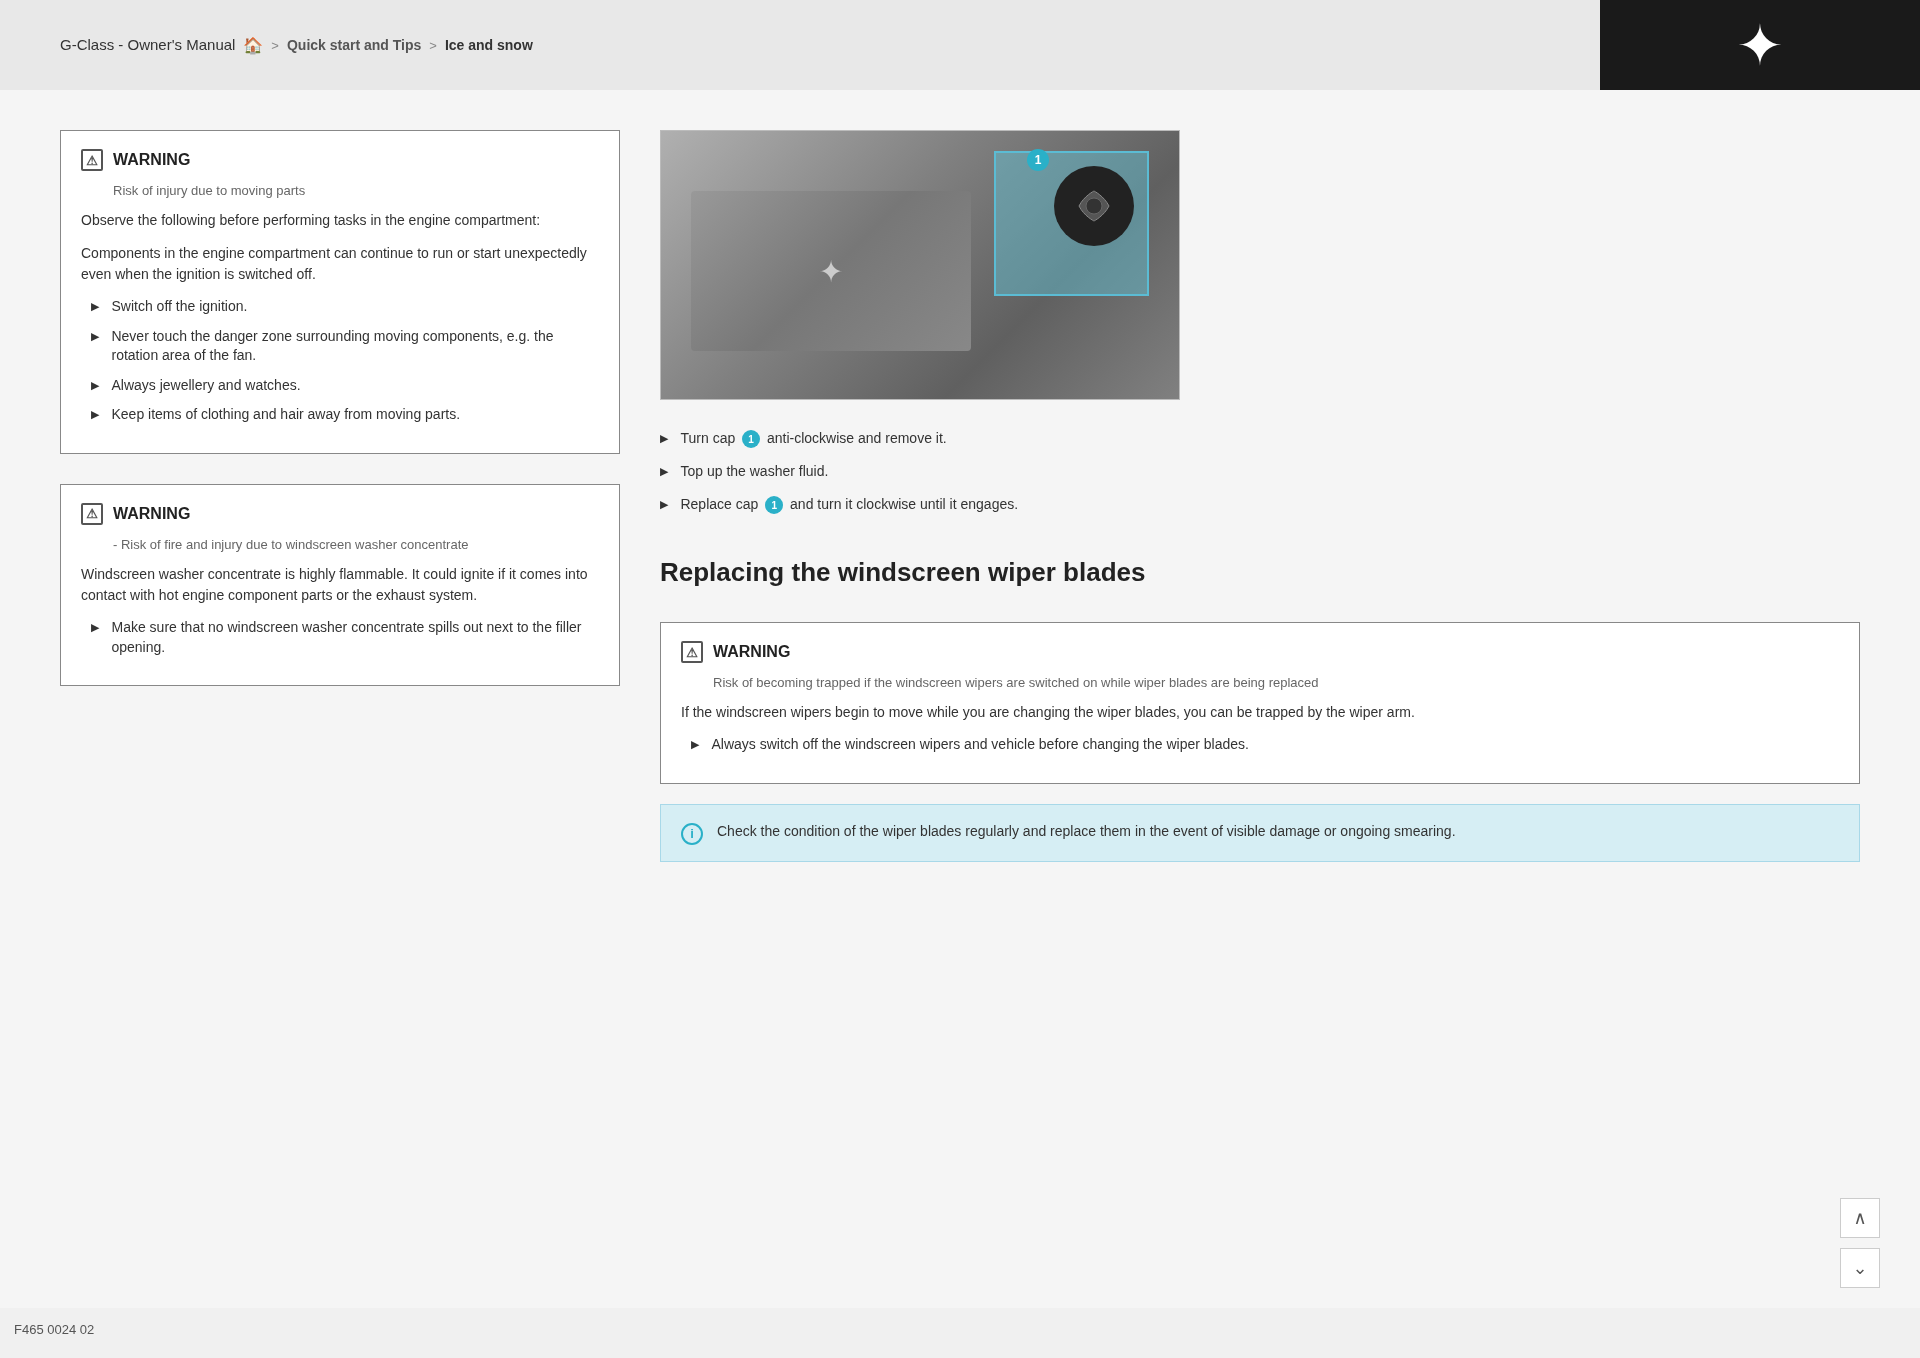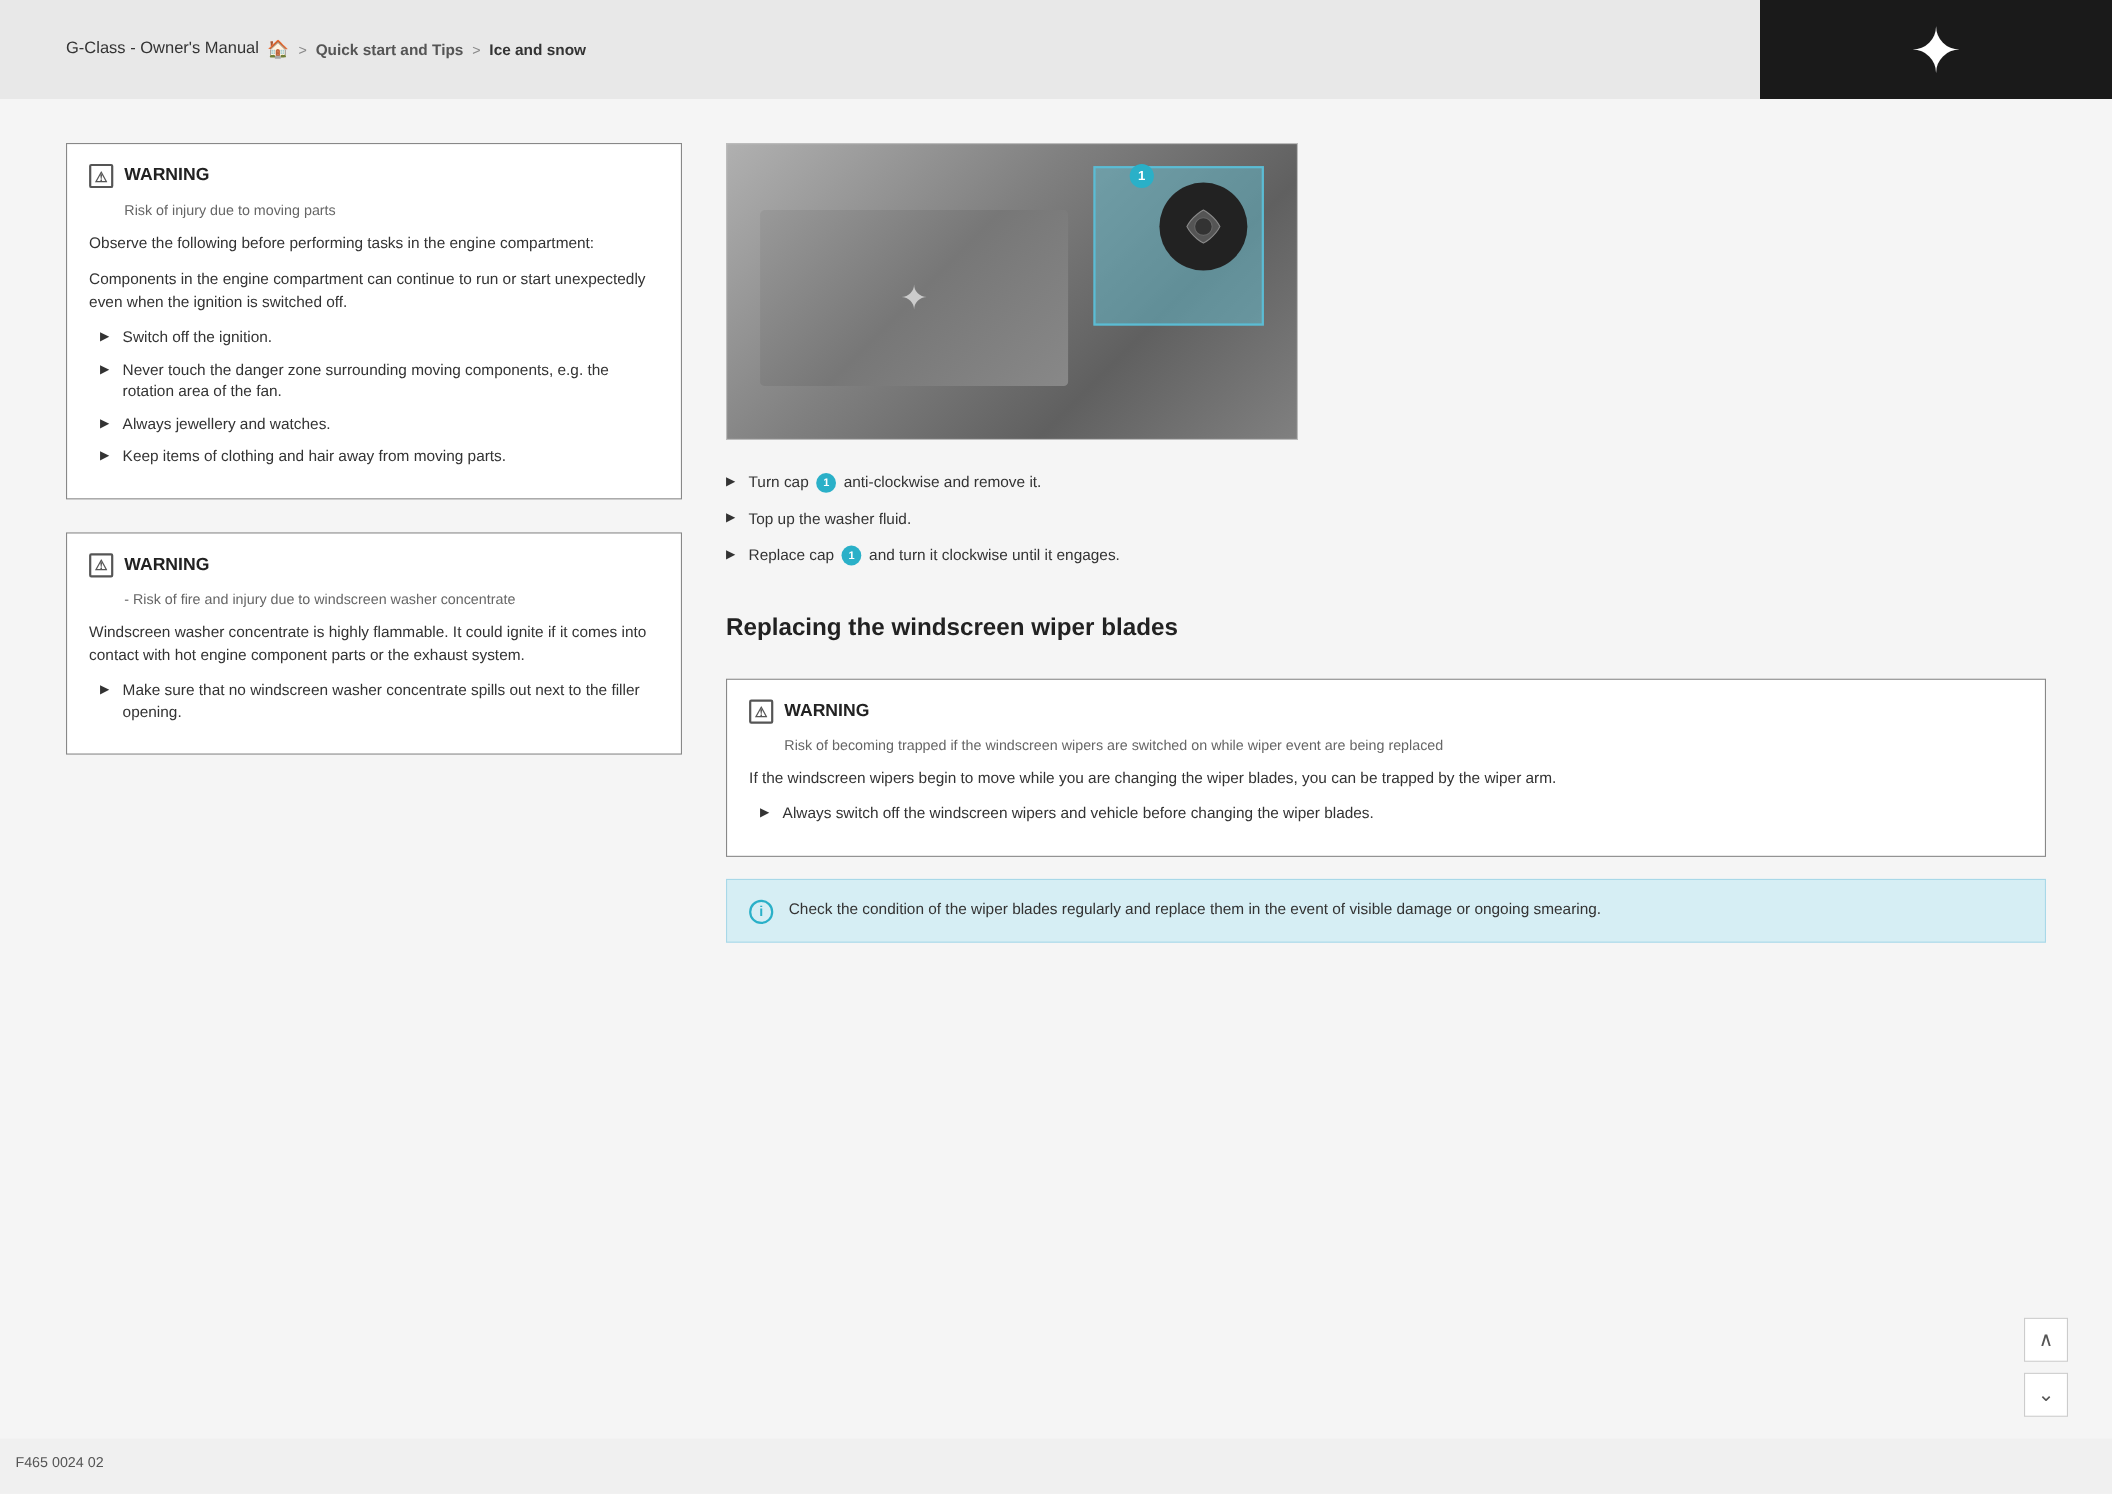--- a/index.html
+++ b/index.html
@@ -258,21 +258,21 @@
       color: white;
       font-size: 10px;
       font-weight: bold;
       vertical-align: middle;
       margin: 0 3px;
       flex-shrink: 0;
     }
 
     
     .section-heading {
-      font-size: 22px;
+      font-size: 26px;
       font-weight: bold;
       color: #222;
       margin: 10px 0 14px 0;
     }
 
     
     .info-box {
       background: #d6eef4;
       border: 1px solid #a8d8e8;
       padding: 16px 20px;
@@ -450,21 +450,21 @@
       </li>
     </ul>
 
     <h2 class="section-heading">Replacing the windscreen wiper blades</h2>
 
     <div class="warning-box">
       <div class="warning-header">
         <div class="warning-icon">⚠</div>
         <span class="warning-title">WARNING</span>
       </div>
-      <div class="warning-subtitle">Risk of becoming trapped if the windscreen wipers are switched on while wiper event are being replaced</div>
+      <div class="warning-subtitle">Risk of becoming trapped if the windscreen wipers are switched on while wiper blades are being replaced</div>
       <div class="warning-text">If the windscreen wipers begin to move while you are changing the wiper blades, you can be trapped by the wiper arm.</div>
       <ul class="bullet-list">
         <li>
           <span class="bullet-arrow">▶</span>
           <span>Always switch off the windscreen wipers and vehicle before changing the wiper blades.</span>
         </li>
       </ul>
     </div>
 
     <div class="info-box">

